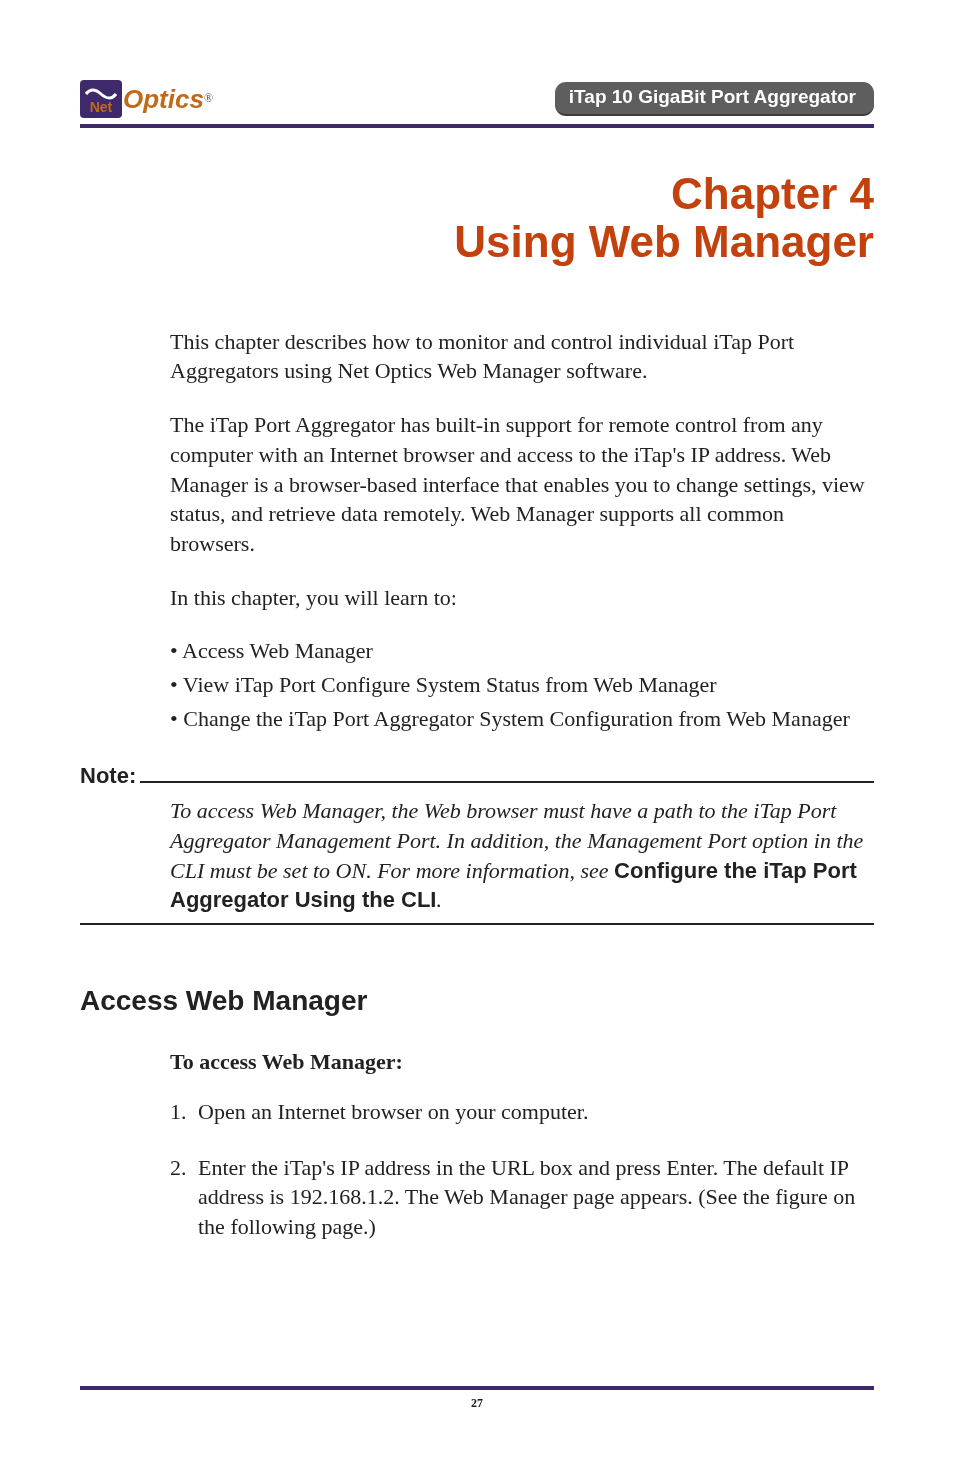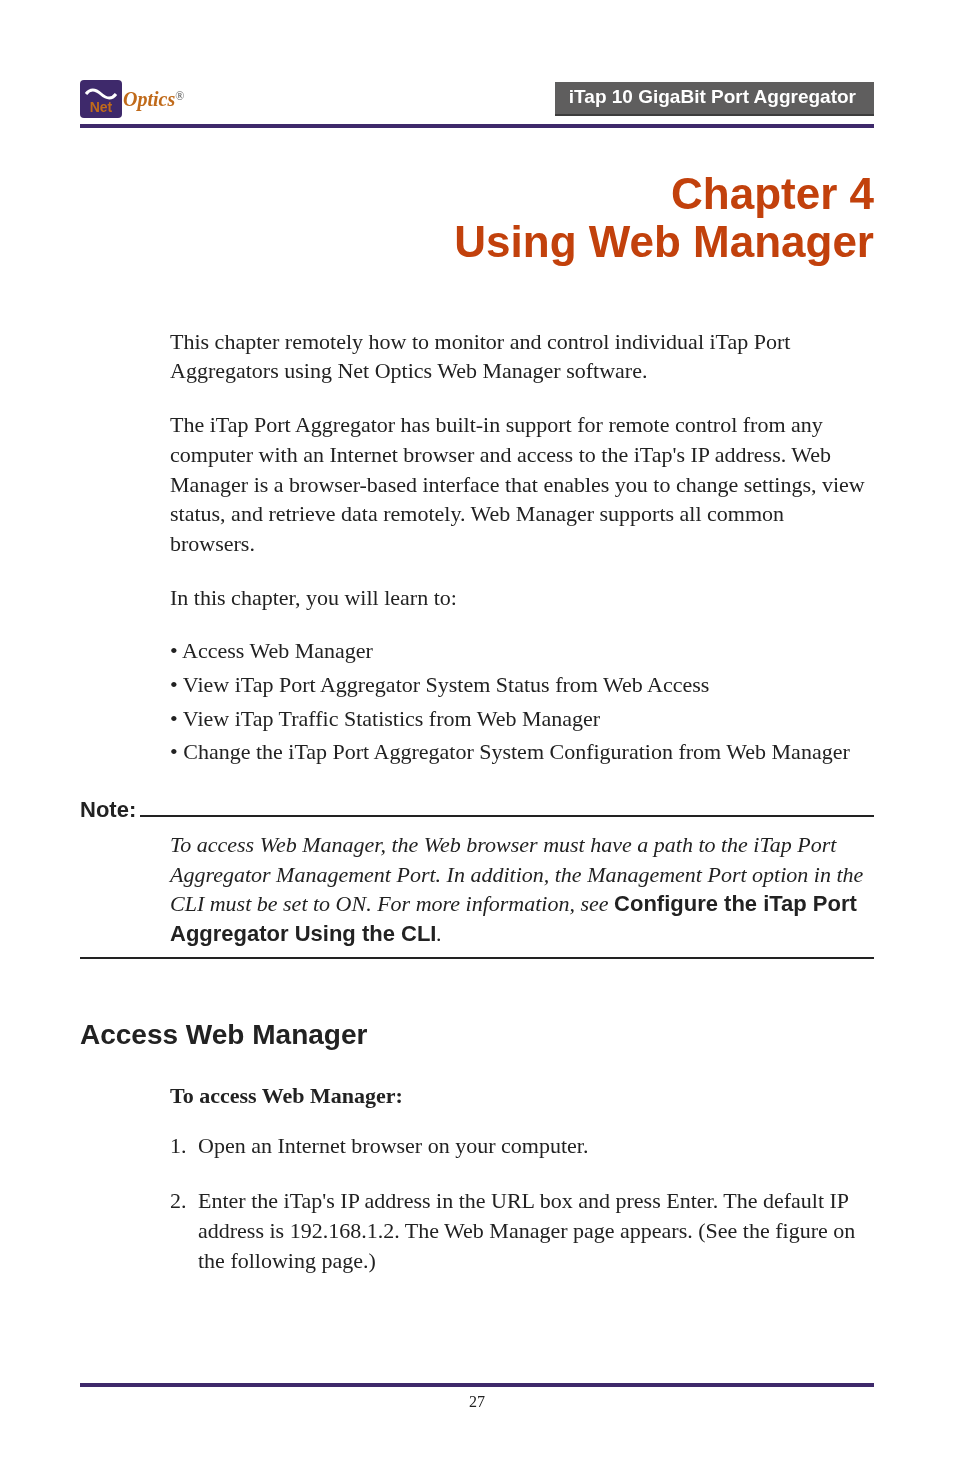--- a/index.html
+++ b/index.html
@@ -37,20 +37,21 @@
   }
   .product-title {
     background: #5f5e5e;
     color: #fff;
     font-family: Helvetica, Arial, sans-serif;
     font-weight: bold;
     font-size: 19px;
     padding: 4px 18px 6px 14px;
     border-bottom: 2px solid rgba(0,0,0,0.35);
     white-space: nowrap;
+    border-radius: 11px;
   }
   .hr-thick {
     border: none;
     border-top: 4px solid #3e296b;
     margin: 0 0 42px 0;
   }
   .chapter-block {
     text-align: right;
     font-family: Helvetica, Arial, sans-serif;
     font-weight: 900;
@@ -130,23 +131,24 @@
     right: 80px;
     text-align: center;
   }
   .footer-rule {
     border: none;
     border-top: 4px solid #3e296b;
     margin-bottom: 6px;
   }
   .page-number {
     font-family: "Times New Roman", serif;
-    font-size: 16px;
-  }
-  .logo-optics { font-family: Liberation Serif, serif; font-style: italic; font-weight: bold; font-size: 20px; color: #c06a1a; }
+    font-size: 12px;
+    font-weight: bold;
+  }
+  .logo-optics { font-family: Liberation Sans, sans-serif; font-style: italic; font-weight: bold; font-size: 26px; color: #c06a1a; }
   .logo-reg { font-size: 12px; vertical-align: super; color: #555; }
 </style>
 </head>
 <body>
 
 <div class="page">
 
   <div class="header-row">
     <div class="logo">
       <div class="logo-mark">
@@ -164,27 +166,26 @@
   </div>
 
   <hr class="hr-thick">
 
   <div class="chapter-block">
     <div class="chapter-label">Chapter 4</div>
     <div class="chapter-title">Using Web Manager</div>
   </div>
 
   <div class="body-text">
-    <p class="para">This chapter remotely how to monitor and control individual iTap Port Aggregators using Net Optics Web Manager software.</p>
+    <p class="para">This chapter describes how to monitor and control individual iTap Port Aggregators using Net Optics Web Manager software.</p>
     <p class="para">The iTap Port Aggregator has built-in support for remote control from any computer with an Internet browser and access to the iTap's IP address. Web Manager is a browser-based interface that enables you to change settings, view status, and retrieve data remotely. Web Manager supports all common browsers.</p>
     <p class="para">In this chapter, you will learn to:</p>
     <ul class="bullets">
       <li>Access Web Manager</li>
-      <li>View iTap Port Aggregator System Status from Web Access</li>
-      <li>View iTap Traffic Statistics from Web Manager</li>
+      <li>View iTap Port Configure System Status from Web Manager</li>
       <li>Change the iTap Port Aggregator System Configuration from Web Manager</li>
     </ul>
   </div>
 
   <div class="note-rule-row">
     <span class="note-label">Note:</span>
     <span class="note-rule"></span>
   </div>
   <p class="note-body">
     <span>To access Web Manager, the Web browser must have a path to the iTap Port Aggregator Management Port. In addition, the Management Port option in the CLI must be set to ON. For more information, see </span><span class="boldref">Configure the iTap Port Aggregator Using the CLI</span><span>.</span>

